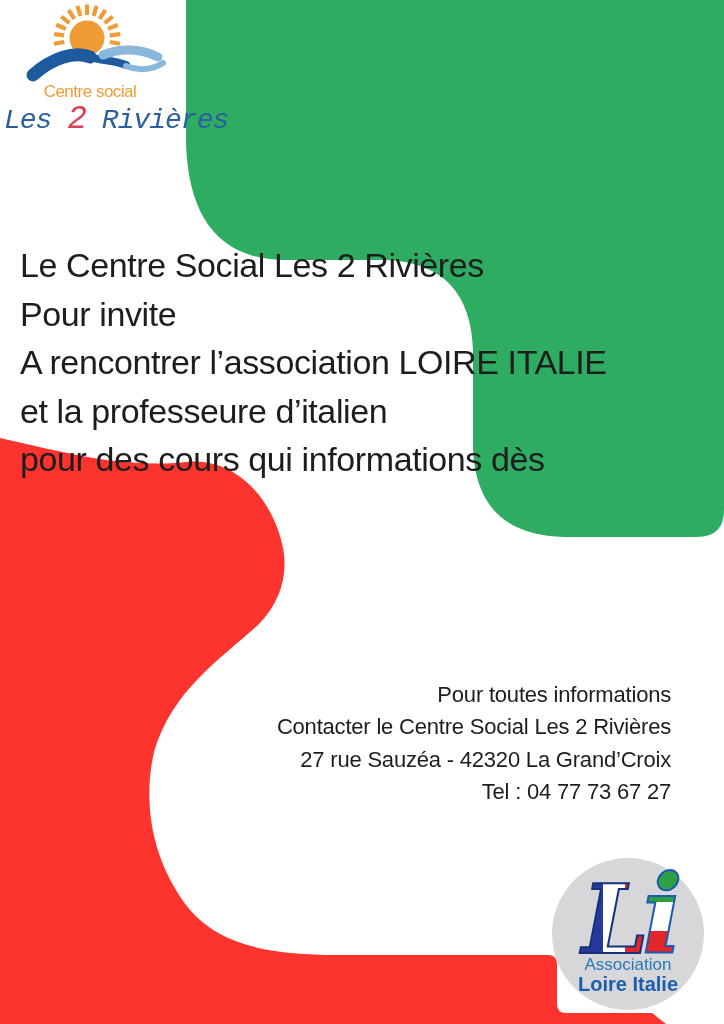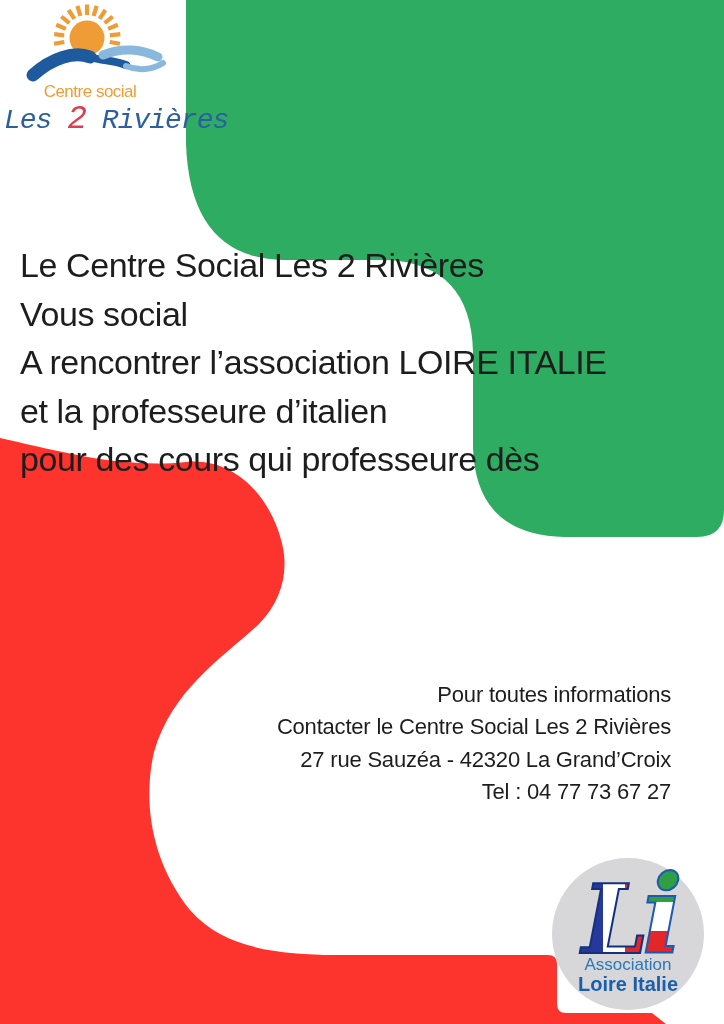--- a/index.html
+++ b/index.html
@@ -72,24 +72,24 @@
         <path d="M 103 55 C 122 47 142 49 158 57" style="stroke:var(--wave_light)" stroke-width="9"></path>
         <path d="M 126 66 C 138 71 152 70 163 63" style="stroke:var(--wave_light)" stroke-width="6"></path>
       </g>
     </svg>
     <div class="org-label">Centre social</div>
     <div class="script-name"><span>Les </span><span class="num">2</span><span> Rivières</span></div>
   </div>
 
   <div class="body-text">
     <div>Le Centre Social Les 2 Rivières</div>
-    <div>Vous social</div>
+    <div>Pour invite</div>
     <div>A rencontrer l’association LOIRE ITALIE</div>
     <div>et la professeure d’italien</div>
-    <div>pour des cours qui professeure dès</div>
+    <div>pour des cours qui informations dès</div>
   </div>
 
   <div class="contact-text">
     <div>Pour toutes informations</div>
     <div>Contacter le Centre Social Les 2 Rivières</div>
     <div>27 rue Sauzéa - 42320 La Grand’Croix</div>
     <div>Tel : 04 77 73 67 27</div>
   </div>
 
   <div class="footer-logo">

